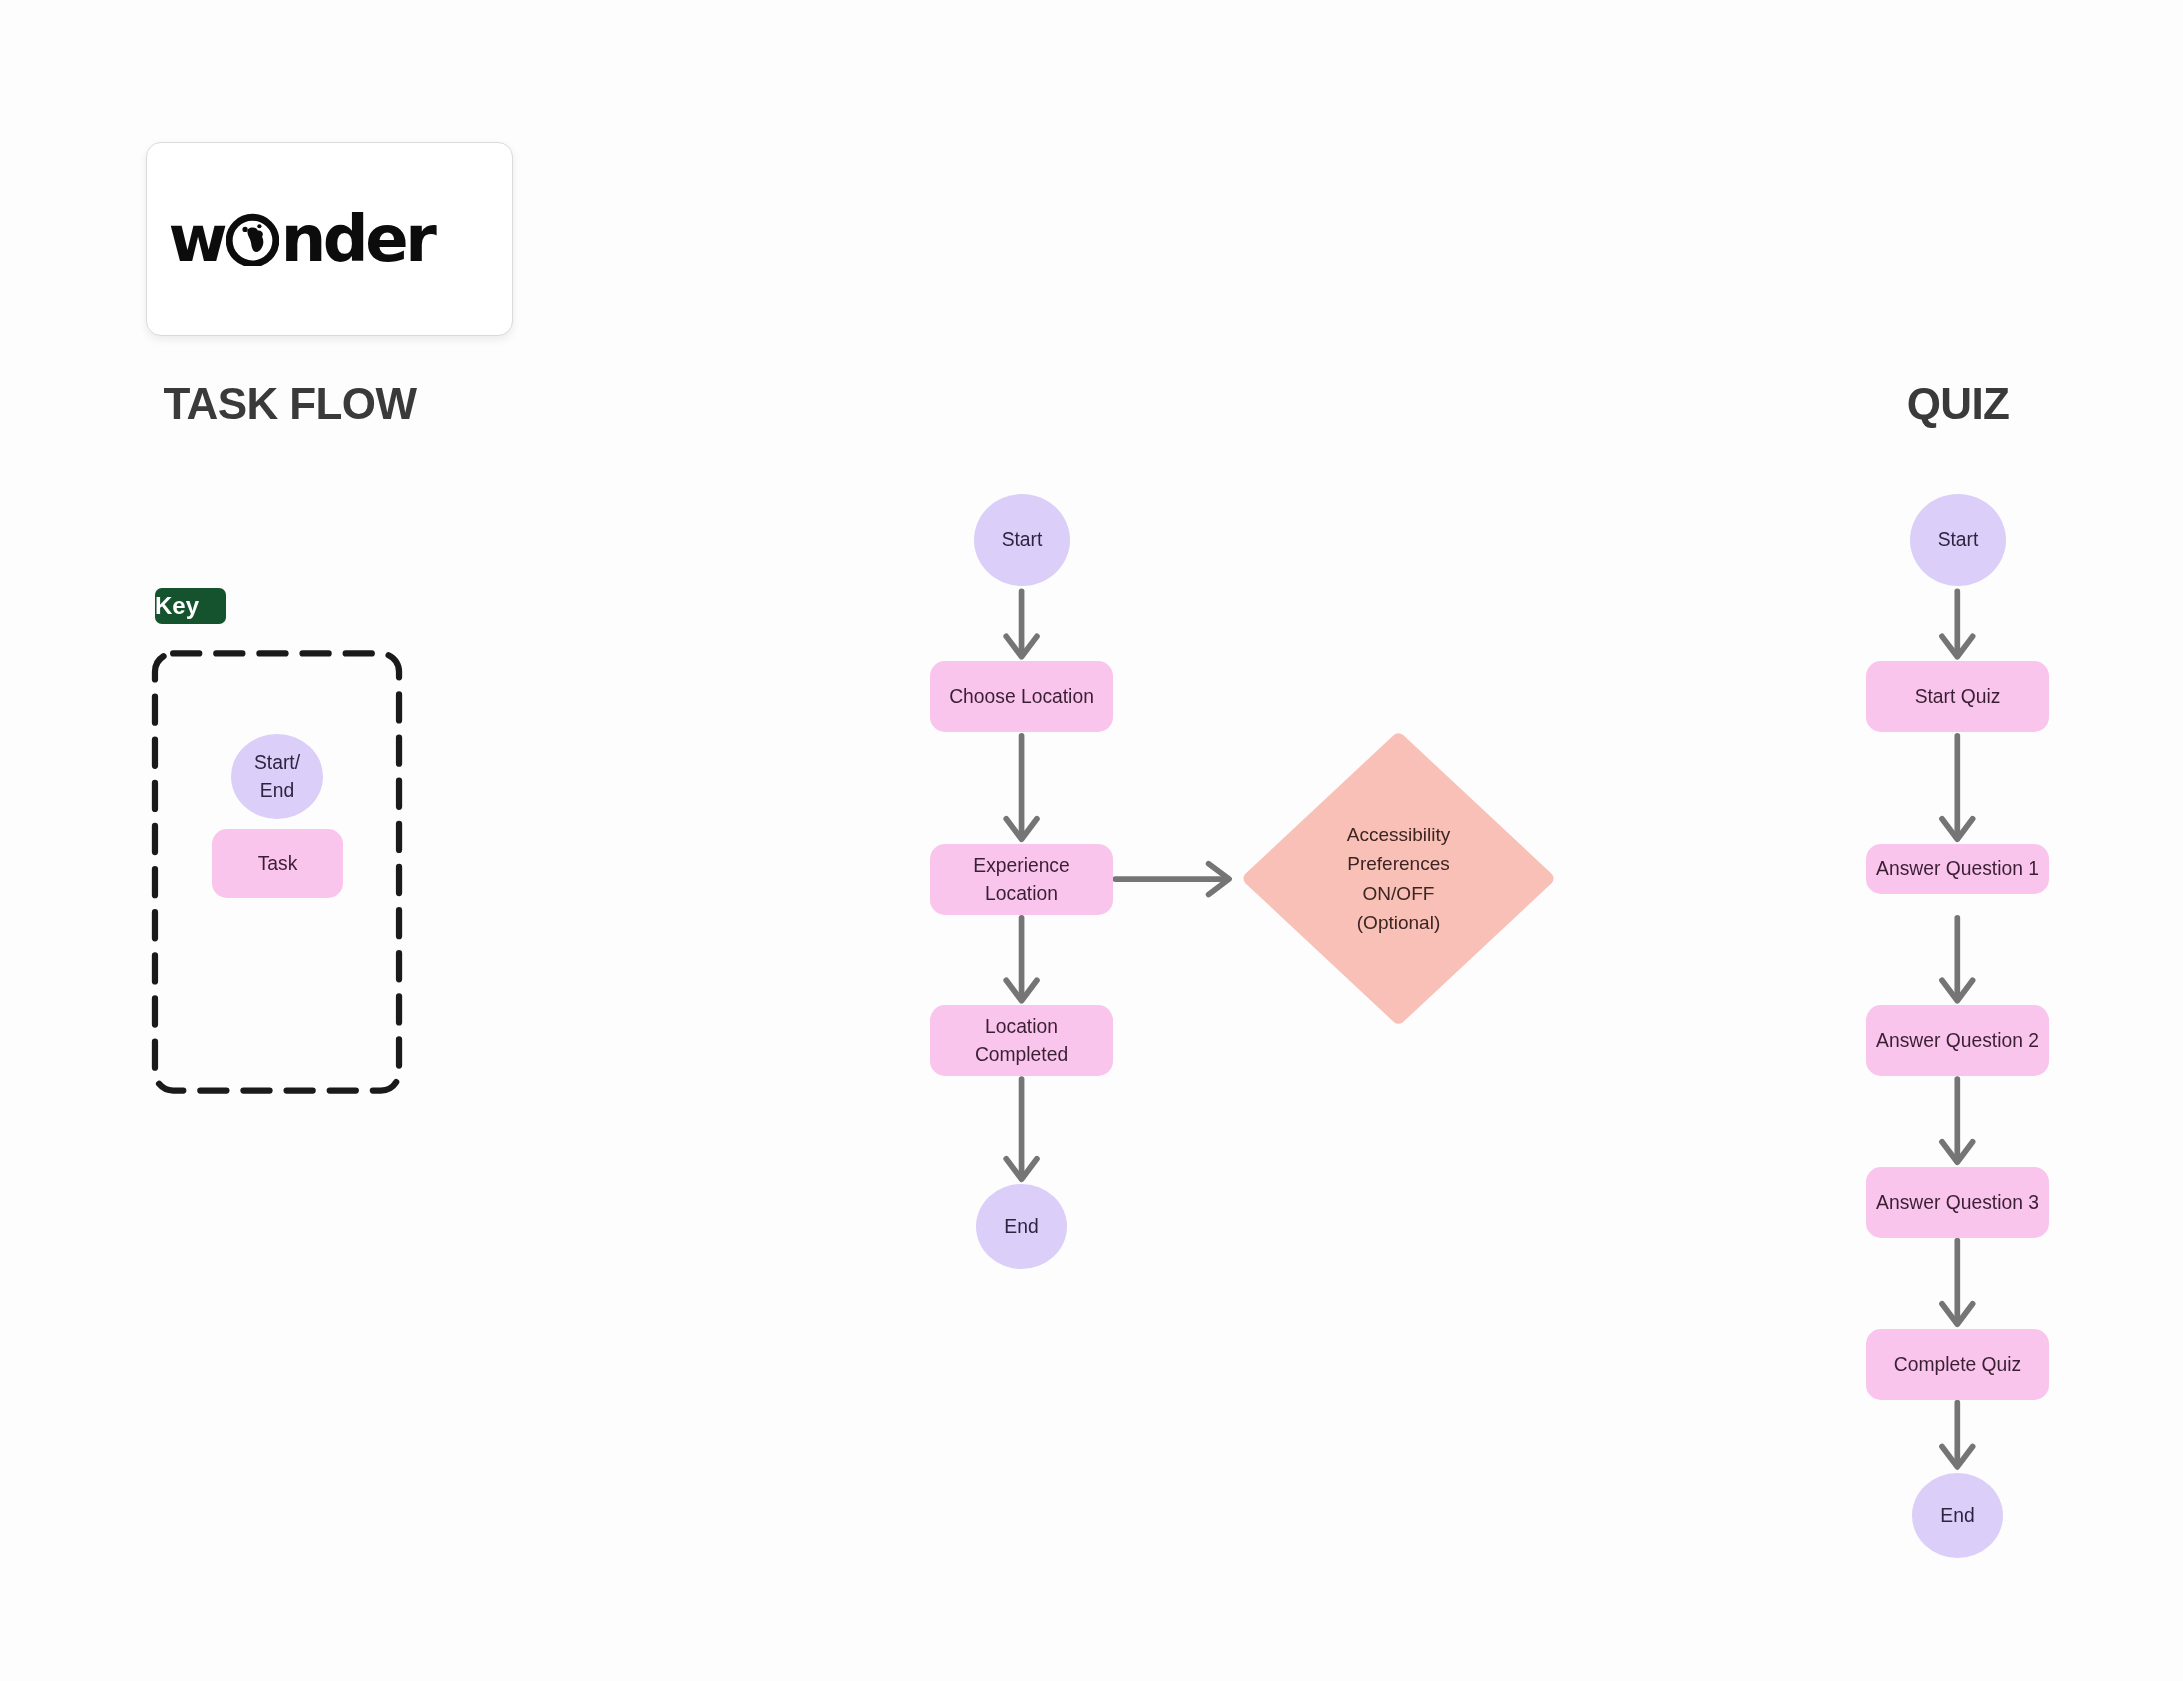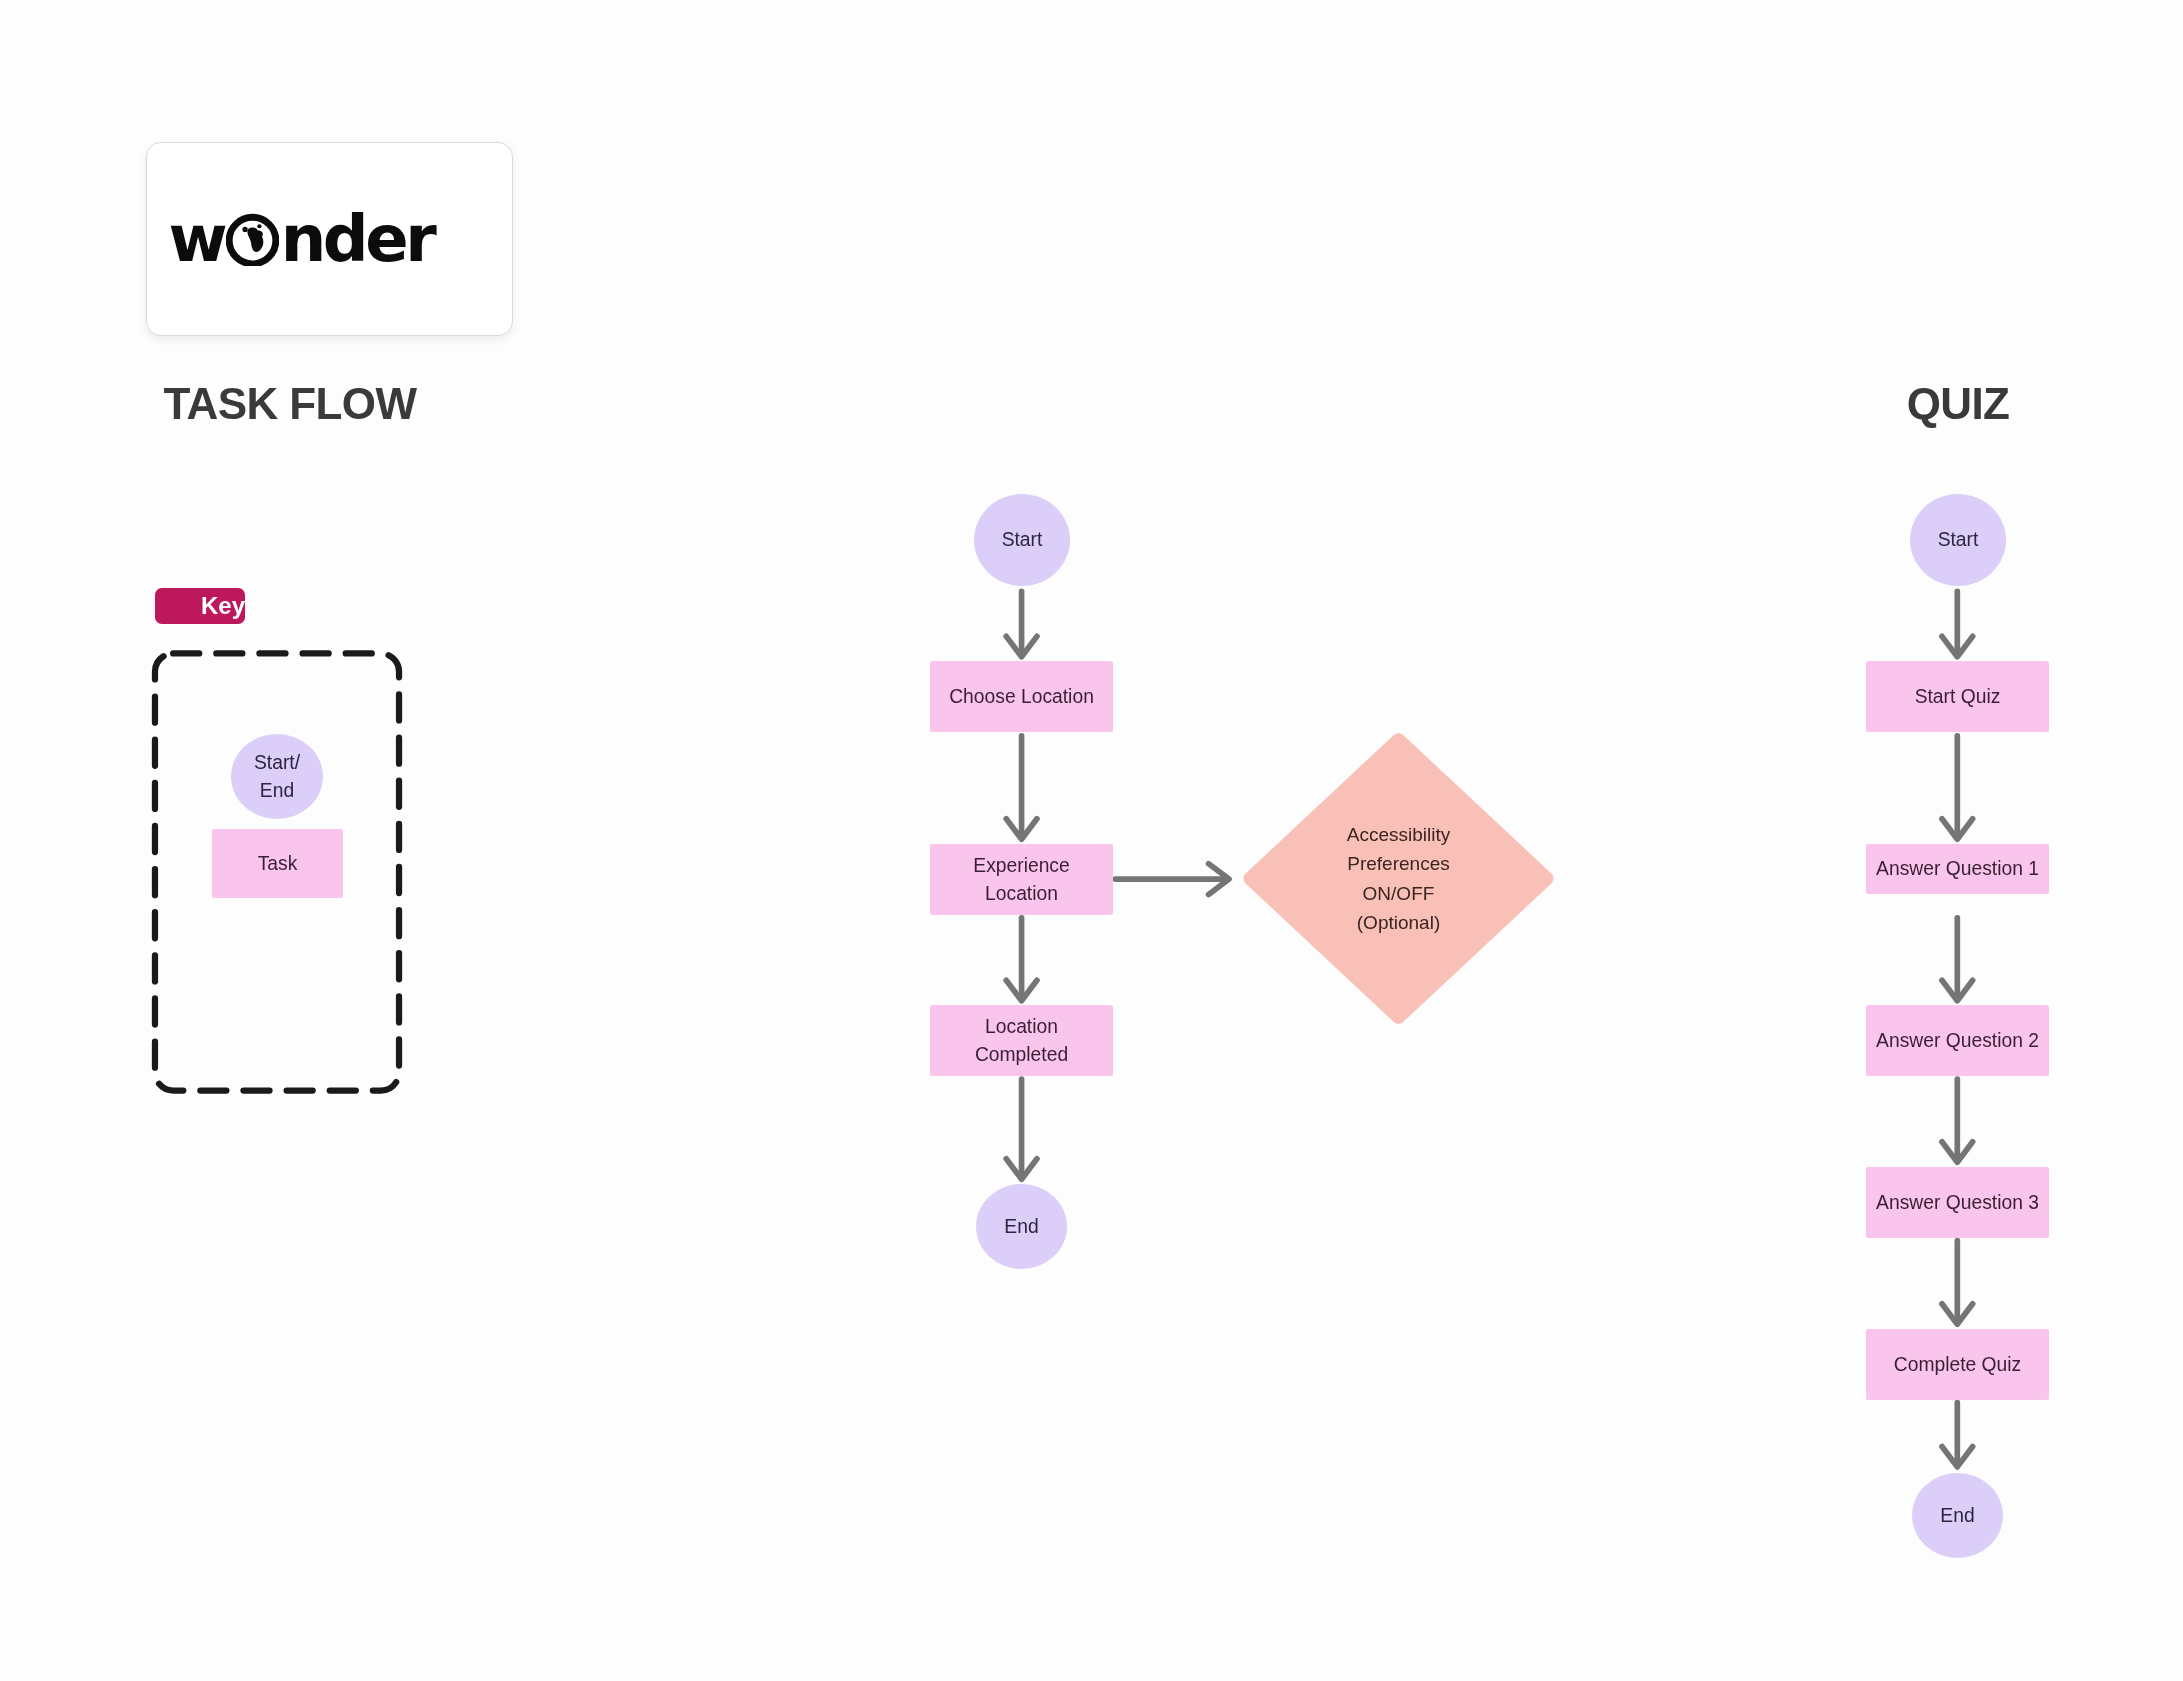--- a/index.html
+++ b/index.html
@@ -32,33 +32,33 @@
     position:absolute;top:378px;height:52px;
     transform:translateX(-50%);
     font-size:44px;font-weight:800;letter-spacing:-0.6px;
     color:#3A3A3A;white-space:nowrap;
     display:flex;align-items:center;
   }
 
   
   .key-chip{
     position:absolute;left:155px;top:588px;width:71px;height:36px;
-    background:#be185d;border-radius:6.8px;
-    display:flex;align-items:center;justify-content:flex-end;
-    color:#FFFFFF;font-size:24px;font-weight:700;padding-left:19px;
+    background:#14532d;border-radius:6.8px;
+    display:flex;align-items:center;justify-content:flex-start;
+    color:#FFFFFF;font-size:24px;font-weight:700;
   }
   .key-box-svg{position:absolute;left:151px;top:649px;}
 
   
   .ellipse{
     position:absolute;border-radius:50%;background:#DBCEF8;
     display:flex;align-items:center;justify-content:center;text-align:center;
   }
   .box{
-    position:absolute;background:#FAC5ED;border-radius:2px;
+    position:absolute;background:#FAC5ED;border-radius:15px;
     display:flex;align-items:center;justify-content:center;text-align:center;
   }
   .diamond{position:absolute;}
   .diamond .dlabel{
     position:absolute;left:0;top:0;width:100%;height:100%;
     display:flex;align-items:center;justify-content:center;text-align:center;
   }
   .node-label{
     font-size:19.3px;line-height:1.4;color:#3A1F33;
     white-space:pre-line;font-weight:400;

